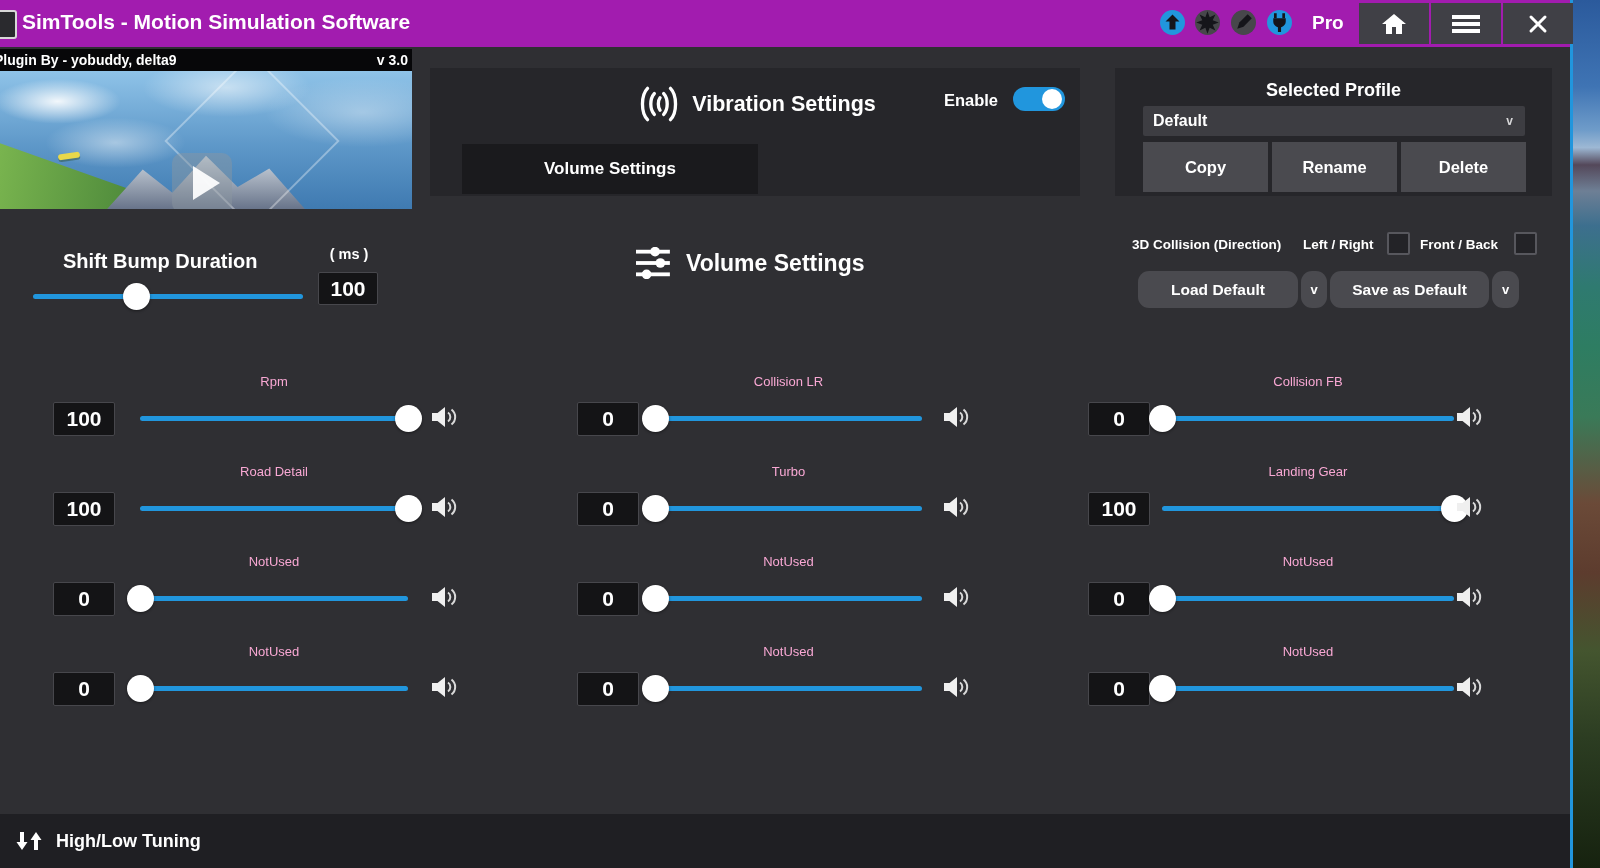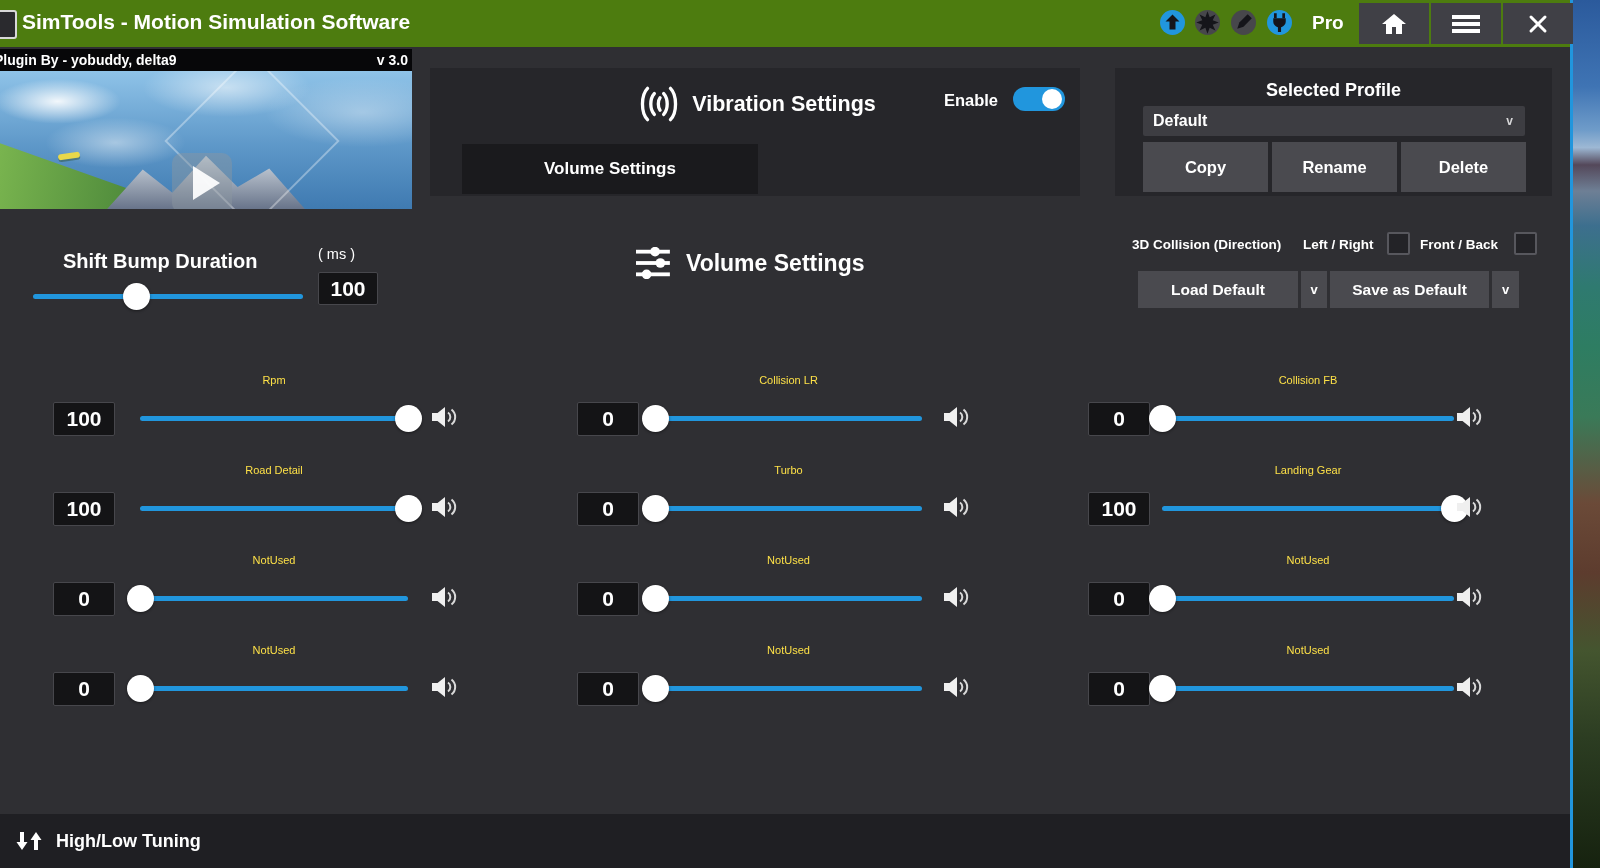--- a/index.html
+++ b/index.html
@@ -10,21 +10,21 @@
   }
   
   .wallpaper{position:absolute;right:0;top:0;width:27px;height:868px;
     background:linear-gradient(180deg,#2b5a9c 0%,#3f74b4 10%,#6f9cc9 15%,#9db8d4 17%,
       #54485a 19%,#6e7f95 22%,#3d6f8e 26%,#2f7a70 33%,#2e7d62 40%,#3a7a58 48%,
       #6b4a38 58%,#5d3c2e 66%,#44552f 75%,#2c3d22 85%,#16220f 100%);}
   
   .window{position:absolute;left:0;top:0;width:1570px;height:868px;background:#2f2f33;
     border-right:3px solid #2196dd}
   
-  .titlebar{position:absolute;left:0;top:0;width:100%;height:47px;background:#4d7c0f}
+  .titlebar{position:absolute;left:0;top:0;width:100%;height:47px;background:#a21caf}
   .app-icon{position:absolute;left:-9px;top:10px;width:22px;height:25px;border:2px solid #d8d8d8;border-radius:3px;background:#2a2a2e}
   .tb-title{position:absolute;left:22px;top:10px;font-size:21px;font-weight:bold;white-space:nowrap}
   .circ{position:absolute;top:10px;width:25px;height:25px;border-radius:50%}
   .circ svg{display:block;margin:0 auto}
   #ci1{left:1160px;background:#2196dd}
   #ci2{left:1195px;background:#47474b}
   #ci3{left:1231px;background:#47474b}
   #ci4{left:1267px;background:#2196dd}
   .pro{position:absolute;left:1312px;top:12px;font-size:19px;font-weight:bold}
   .tbtn{position:absolute;top:3px;height:41px;width:70px;background:#404046;
@@ -80,46 +80,46 @@
   .dropdown{position:absolute;left:28px;top:38px;width:382px;height:30px;background:#3d3d42;
     border-radius:2px;display:flex;align-items:center;font-size:16px;font-weight:bold}
   .dropdown .sel{padding-left:10px;flex:1}
   .dropdown .chev{padding-right:12px;font-size:12px;color:#d6d6d8}
   .pbtn{position:absolute;top:74px;height:50px;width:125px;background:#4a4a4f;display:flex;
     align-items:center;justify-content:center;font-size:16.5px;font-weight:bold;cursor:default}
   #pb-copy{left:28px}#pb-rename{left:157px}#pb-delete{left:286px}
   
   .shiftbump{position:absolute;left:33px;top:246px;width:345px;height:64px}
   .sb-label{position:absolute;left:30px;width:210px;top:4px;text-align:left;font-weight:bold;font-size:20px}
-  .sb-unit{position:absolute;left:285px;width:62px;top:0;font-weight:normal;font-size:14.5px}
+  .sb-unit{position:absolute;left:285px;width:62px;top:0;text-align:center;font-weight:bold;font-size:14.5px}
   .sb-track{position:absolute;left:0;top:44px;width:270px;height:5px;background:#2196dd;border-radius:3px}
   .sb-vbox{position:absolute;left:285px;top:26px;width:58px;height:31px;background:#141416;
     border:1px solid #47474c;border-radius:2px;text-align:center;line-height:31px;font-size:21px;font-weight:bold}
   
   .sechead{position:absolute;left:636px;top:247px;display:flex;align-items:center;gap:14px}
   .sechead .t{font-size:23px;font-weight:bold}
   
   .col-label{position:absolute;top:237px;font-size:13.5px;font-weight:bold;white-space:nowrap}
   #c-lbl{left:1132px}#c-lr{left:1303px}#c-fb{left:1420px}
   .cbx{position:absolute;top:232px;width:19px;height:19px;background:#232327;
     border:2px solid #57575d;border-radius:2px}
   #cbx1{left:1387px}#cbx2{left:1514px}
   .dbtn{position:absolute;top:271px;height:37px;background:#4a4a4f;font-weight:bold;font-size:15.5px;
-    display:flex;align-items:center;justify-content:center;border-radius:0;cursor:default}
+    display:flex;align-items:center;justify-content:center;border-radius:11px;cursor:default}
   #load{left:1138px;width:160px}
   #loadv{left:1301px;width:26px;font-size:13px}
   #save{left:1330px;width:159px}
   #savev{left:1492px;width:27px;font-size:13px}
   
   .srow{position:absolute;height:80px}
   .c1{left:53px;width:404px}
   .c2{left:577px;width:392px}
   .c3{left:1088px;width:394px}
   .r1{top:368px}.r2{top:458px}.r3{top:548px}.r4{top:638px}
-  .slabel{position:absolute;top:6px;text-align:center;font-size:11px;color:#fde047}
+  .slabel{position:absolute;top:6px;text-align:center;font-size:13px;color:#f9a8d4}
   .c1 .slabel,.c1 .track{left:87px;right:49px}
   .c2 .slabel,.c2 .track{left:78px;right:47px}
   .c3 .slabel,.c3 .track{left:74px;right:28px}
   .vbox{position:absolute;left:0;top:34px;width:60px;height:32px;background:#141416;
     border:1px solid #47474c;border-radius:2px;text-align:center;line-height:32px;font-size:21px;font-weight:bold}
   .track{position:absolute;top:48px;height:5px;background:#2196dd;border-radius:3px}
   .thumb{position:absolute;top:-11px;left:calc(0% - 13px);width:27px;height:27px;border-radius:50%;
     background:#fff;box-shadow:0 1px 3px rgba(0,0,0,.45)}
   .spk{position:absolute;right:0;top:37px;width:26px;height:24px}
   

